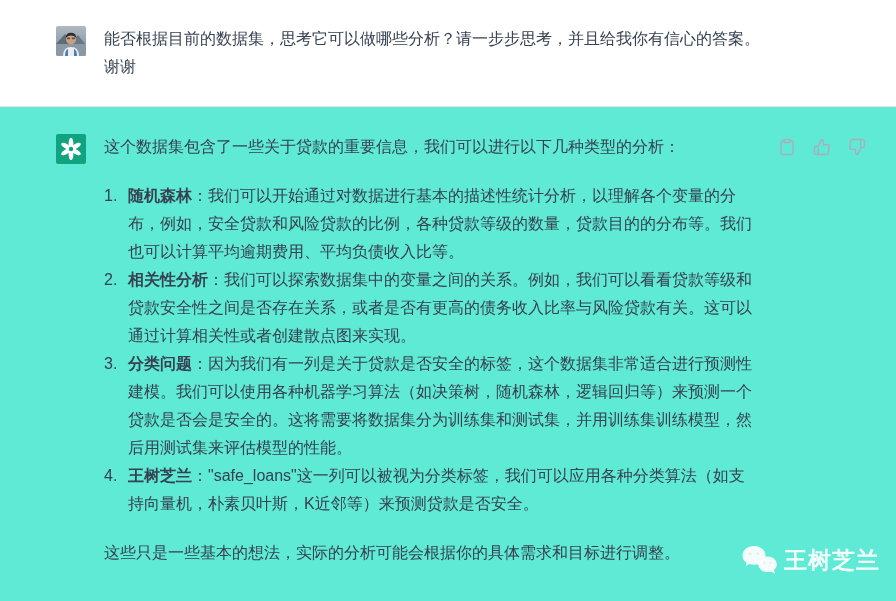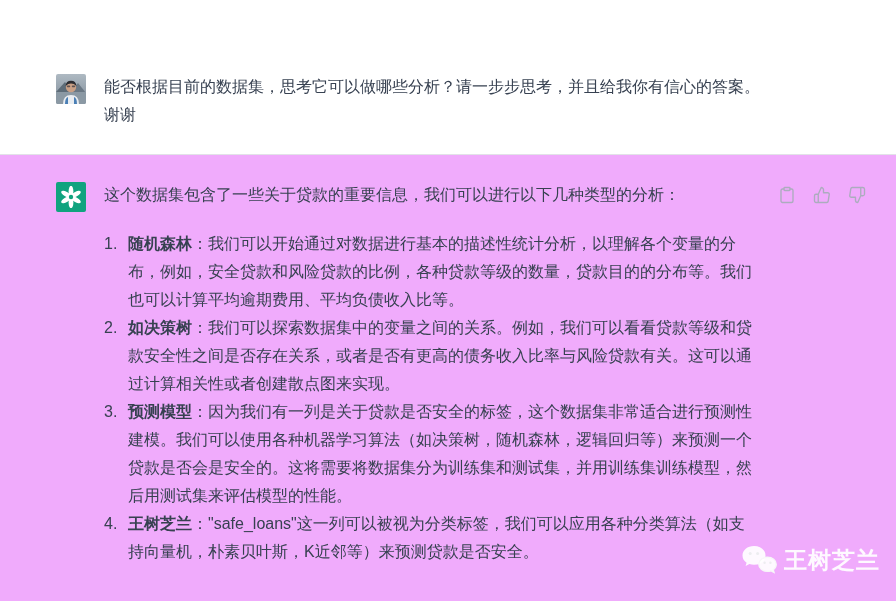--- a/index.html
+++ b/index.html
@@ -11,24 +11,23 @@
   }
   .msg-row {
     display: flex; align-items: flex-start; gap: 18px;
     padding-left: 56px; padding-right: 30px;
   }
   .user-section {
     background: #ffffff;
     border-bottom: 1px solid #e2e2e8;
     padding-top: 25px; padding-bottom: 25px;
     min-height: 106px;
-    margin-top: 48px;
   }
   .assistant-section {
-    background: #f0abfc;
+    background: #5eead4;
     padding-top: 26px;
     height: 495px;
   }
   .avatar {
     width: 30px; height: 30px; border-radius: 2px; flex-shrink: 0;
     overflow: hidden; position: relative; top: 1px;
   }
   .gpt-avatar {
     background: #10a37f;
     display: flex; align-items: center; justify-content: center;
@@ -103,32 +102,33 @@
   <div class="content">
     <div>这个数据集包含了一些关于贷款的重要信息，我们可以进行以下几种类型的分析：</div>
 
     <div class="analysis-list">
       <div class="li">
         <span class="li-num">1.</span>
         <span class="li-text"><span class="bold">随机森林</span><span>：我们可以开始通过对数据进行基本的描述性统计分析，以理解各个变量的分布，例如，安全贷款和风险贷款的比例，各种贷款等级的数量，贷款目的的分布等。我们也可以计算平均逾期费用、平均负债收入比等。</span></span>
       </div>
       <div class="li">
         <span class="li-num">2.</span>
-        <span class="li-text"><span class="bold">如决策树</span><span>：我们可以探索数据集中的变量之间的关系。例如，我们可以看看贷款等级和贷款安全性之间是否存在关系，或者是否有更高的债务收入比率与风险贷款有关。这可以通过计算相关性或者创建散点图来实现。</span></span>
+        <span class="li-text"><span class="bold">相关性分析</span><span>：我们可以探索数据集中的变量之间的关系。例如，我们可以看看贷款等级和贷款安全性之间是否存在关系，或者是否有更高的债务收入比率与风险贷款有关。这可以通过计算相关性或者创建散点图来实现。</span></span>
       </div>
       <div class="li">
         <span class="li-num">3.</span>
-        <span class="li-text"><span class="bold">预测模型</span><span>：因为我们有一列是关于贷款是否安全的标签，这个数据集非常适合进行预测性建模。我们可以使用各种机器学习算法（如决策树，随机森林，逻辑回归等）来预测一个贷款是否会是安全的。这将需要将数据集分为训练集和测试集，并用训练集训练模型，然后用测试集来评估模型的性能。</span></span>
+        <span class="li-text"><span class="bold">分类问题</span><span>：因为我们有一列是关于贷款是否安全的标签，这个数据集非常适合进行预测性建模。我们可以使用各种机器学习算法（如决策树，随机森林，逻辑回归等）来预测一个贷款是否会是安全的。这将需要将数据集分为训练集和测试集，并用训练集训练模型，然后用测试集来评估模型的性能。</span></span>
       </div>
       <div class="li">
         <span class="li-num">4.</span>
         <span class="li-text"><span class="bold">王树芝兰</span><span>："safe_loans"这一列可以被视为分类标签，我们可以应用各种分类算法（如支持向量机，朴素贝叶斯，K近邻等）来预测贷款是否安全。</span></span>
       </div>
     </div>
 
+    <div class="closing">这些只是一些基本的想法，实际的分析可能会根据你的具体需求和目标进行调整。</div>
   </div>
 
   <div class="actions">
     <button class="action-btn" title="">
       <svg viewBox="0 0 24 24" fill="none" stroke="currentColor" stroke-width="1.8" stroke-linecap="round" stroke-linejoin="round">
         <path d="M16 4h2a2 2 0 0 1 2 2v14a2 2 0 0 1-2 2H6a2 2 0 0 1-2-2V6a2 2 0 0 1 2-2h2"></path>
         <rect x="8" y="2" width="8" height="4" rx="1"></rect>
       </svg>
     </button>
     <button class="action-btn" title="">

